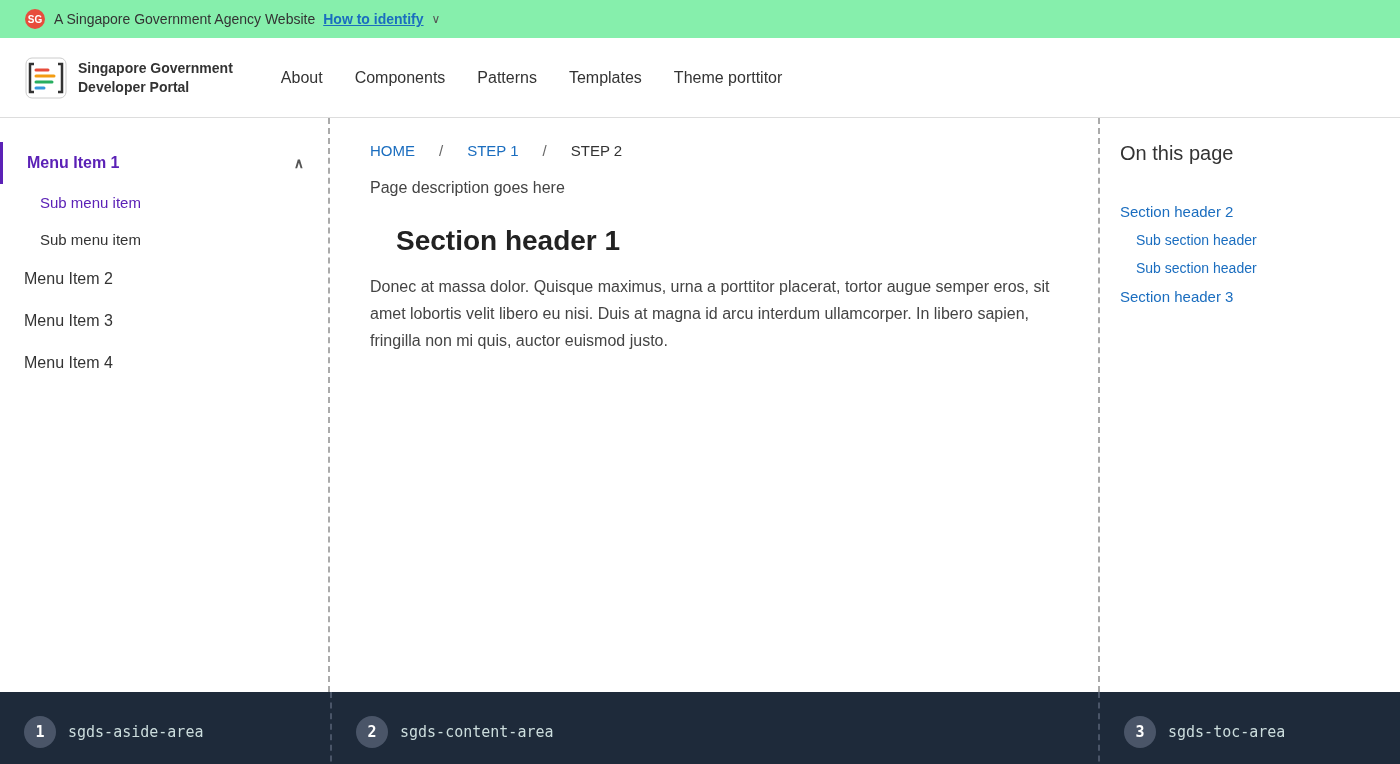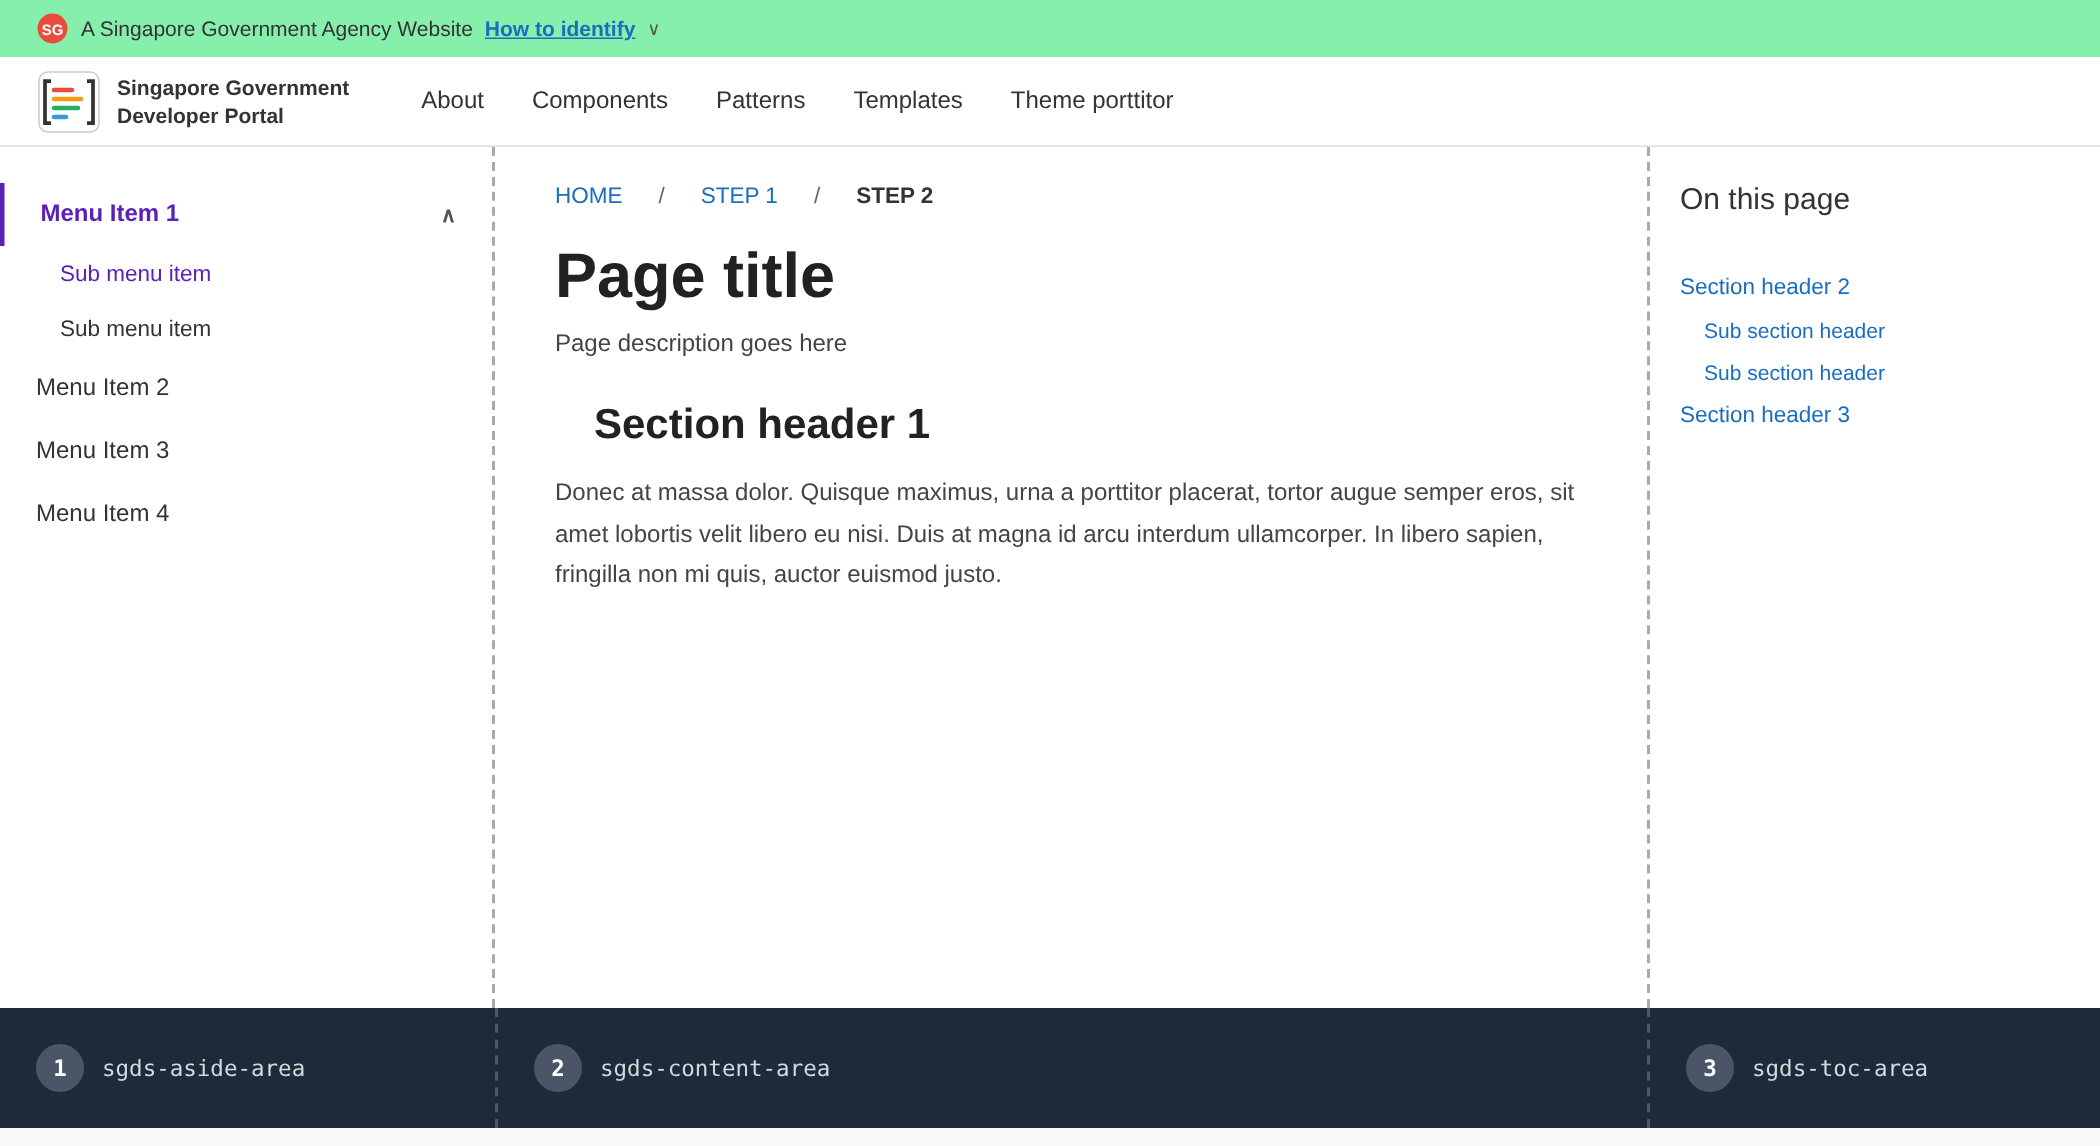--- a/index.html
+++ b/index.html
@@ -25,21 +25,21 @@
       color: #555;
     }
 
     
     .navbar {
       background: #fff;
       border-bottom: 1px solid #ddd;
       padding: 0 24px;
       display: flex;
       align-items: center;
-      height: 60px;
+      height: 80px;
     }
     .navbar-brand {
       display: flex;
       align-items: center;
       gap: 10px;
       margin-right: 48px;
       text-decoration: none;
     }
     .brand-logo {
       width: 44px;
@@ -120,21 +120,21 @@
       align-items: center;
       gap: 24px;
       font-size: 15px;
       margin-bottom: 20px;
     }
     .breadcrumb a {
       color: #1a6dbf;
       text-decoration: none;
     }
     .breadcrumb .sep { color: #666; }
-    .breadcrumb .current { font-weight: 700; color: #333; }
+    .breadcrumb .current { font-weight: 400; color: #333; }
 
     
     .page-title {
       font-size: 42px;
       font-weight: 700;
       color: #222;
       margin-bottom: 12px;
       line-height: 1.2;
     }
     .page-description {
@@ -291,21 +291,20 @@
   <main class="content-area">
 
     <nav class="breadcrumb">
       <a href="#">HOME</a>
       <span class="sep">/</span>
       <a href="#">STEP 1</a>
       <span class="sep">/</span>
       <span class="current">STEP 2</span>
     </nav>
 
-    <h1 class="page-title">Page title</h1>
     <p class="page-description">Page description goes here</p>
 
     <h2 class="section-header">Section header 1</h2>
     <p class="section-body">Donec at massa dolor. Quisque maximus, urna a porttitor placerat, tortor augue semper eros, sit amet lobortis velit libero eu nisi. Duis at magna id arcu interdum ullamcorper. In libero sapien, fringilla non mi quis, auctor euismod justo.</p>
   </main>
 
   <aside class="toc-sidebar">
     <div class="toc-title">On this page</div>
     <a href="#" class="toc-link">Section header 2</a>
     <a href="#" class="toc-link sub">Sub section header</a>

